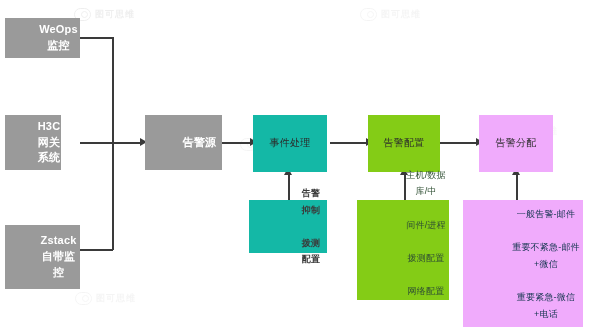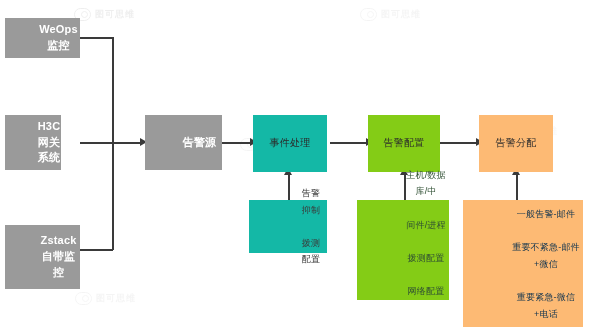--- a/index.html
+++ b/index.html
@@ -34,21 +34,21 @@
   }
   .node.gray {
     background: #9a9a9a;
     color: #ffffff;
     font-size: 11px;
     font-weight: 600;
     padding-left: 32px;
   }
   .node.yellow  { background: #14b8a6; }
   .node.green   { background: #84cc16; }
-  .node.blue    { background: #fdba74; }
+  .node.blue    { background: #f0abfc; }
 
   .node.detail {
     align-items: center;
     font-size: 9px;
     line-height: 1.85;
     color: #3a3a3a;
     padding-left: 46px;
   }
   .node.detail.green-d { color: #2f4f33; }
   .node.detail.blue-d  { color: #13354f; }
@@ -184,21 +184,21 @@
   <div class="node gray" style="left:5px;  top:225px; width:75px; height:64px;">Zstack自带监控</div>
 
   <div class="node gray" style="left:145px; top:115px; width:77px; height:55px;">告警源</div>
 
   <div class="node yellow" style="left:253px; top:115px; width:74px; height:57px;">事件处理</div>
 
   <div class="node green" style="left:368px; top:115px; width:72px; height:57px;">告警配置</div>
 
   <div class="node blue" style="left:479px; top:115px; width:74px; height:57px;">告警分配</div>
 
-  <div class="node yellow detail" style="left:249px; top:200px; width:78px; height:53px;">
+  <div class="node yellow detail" style="left:249px; top:200px; width:78px; height:53px;font-weight:bold;">
     <span class="detail-lines">
       <span>告警抑制</span>
       <span>拨测配置</span>
     </span>
   </div>
 
   <div class="node green detail green-d" style="left:357px; top:200px; width:92px; height:100px;">
     <span class="detail-lines">
       <span>主机/数据库/中</span>
       <span>间件/进程</span>

